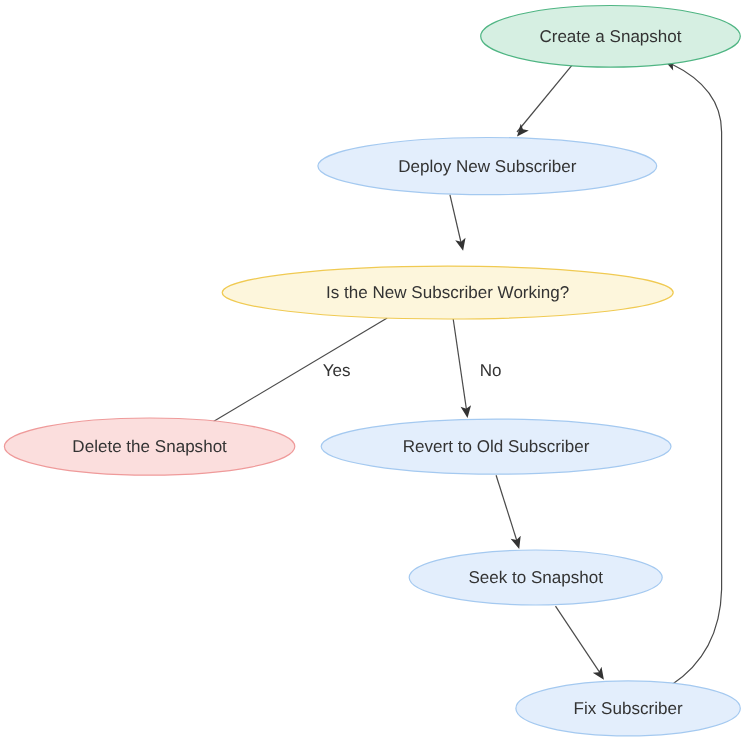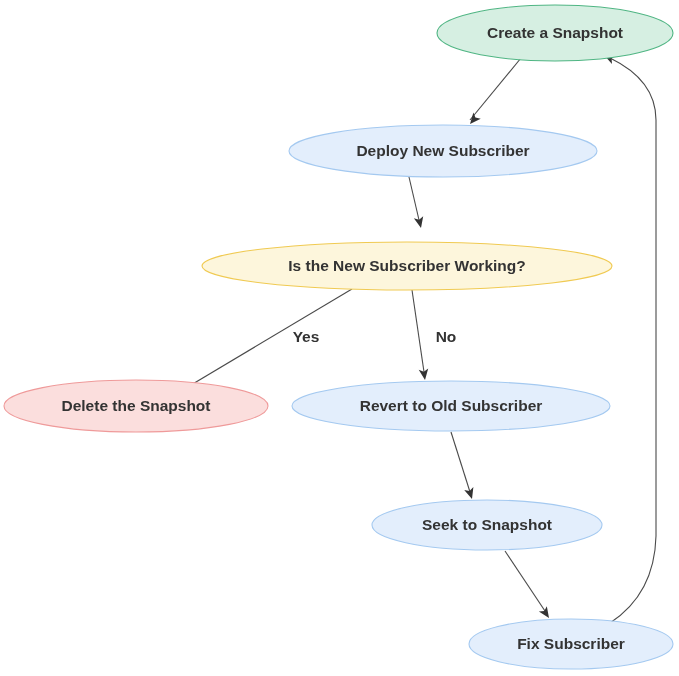--- a/index.html
+++ b/index.html
@@ -14,21 +14,20 @@
     position: relative;
     overflow: hidden;
     font-family: "Liberation Sans", sans-serif;
   }
   #flow-root {
     position: absolute;
     left: 0;
     top: 0;
     width: 566px;
     height: 676px;
-    font-weight: bold;
   }
   svg.flow-canvas {
     position: absolute;
     left: 0;
     top: 0;
     width: 679px;
     height: 676px;
     display: block;
   }
   .node-ellipse {

